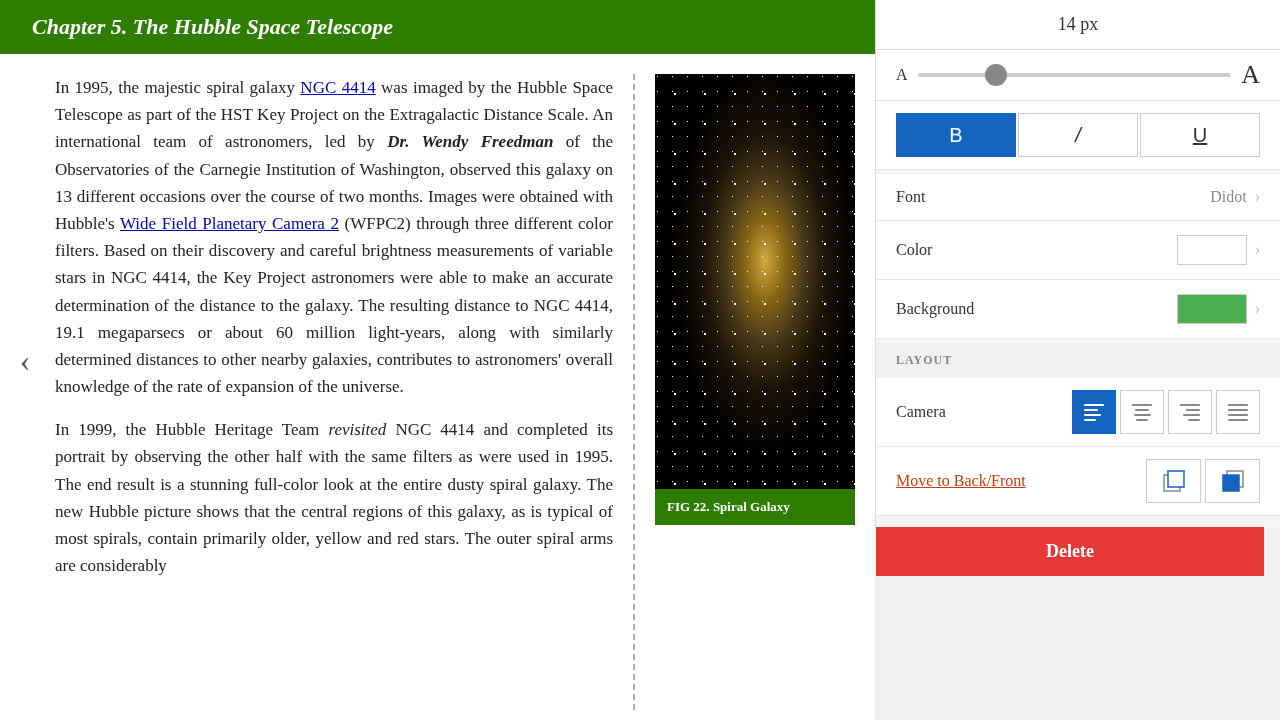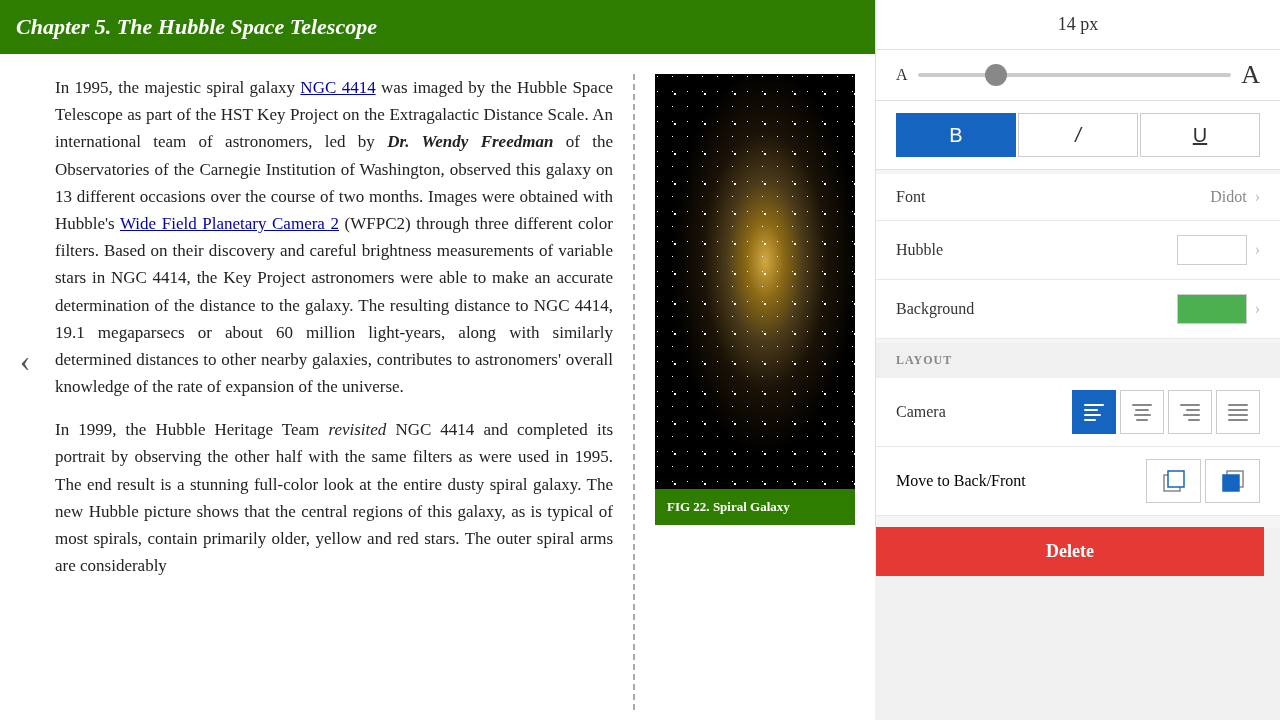--- a/index.html
+++ b/index.html
@@ -11,21 +11,21 @@
       height: 720px;
       background: white;
       position: relative;
       display: flex;
       flex-direction: column;
     }
 
     
     .chapter-header {
       background: #2e7d00;
-      padding: 14px 16px;
+      padding: 14px 32px;
       color: white;
     }
     .chapter-title {
       font-style: italic;
       font-weight: bold;
       font-size: 22px;
       color: white;
     }
 
     
@@ -335,22 +335,23 @@
     .move-row {
       display: flex;
       align-items: center;
       padding: 12px 20px;
       background: white;
       border-bottom: 1px solid #e8e8e8;
       gap: 8px;
     }
     .move-label {
       font-size: 16px;
-      color: #000000;
-      flex: 1;
+      color: #c2410c;
+      flex: 1;
+      text-decoration: underline;
     }
     .move-btns {
       display: flex;
       gap: 4px;
     }
     .move-btn {
       width: 55px;
       height: 44px;
       display: flex;
       align-items: center;
@@ -435,21 +436,21 @@
     <button class="biu-btn underline-btn">U</button>
   </div>
 
   <div class="prop-section">
     <div class="prop-row">
       <span class="prop-label">Font</span>
       <span class="prop-value">Didot</span>
       <span class="prop-arrow">›</span>
     </div>
     <div class="prop-row">
-      <span class="prop-label">Hubble</span>
+      <span class="prop-label">Color</span>
       <div class="color-swatch white-swatch"></div>
       <span class="prop-arrow">›</span>
     </div>
     <div class="prop-row">
       <span class="prop-label">Background</span>
       <div class="color-swatch green-swatch"></div>
       <span class="prop-arrow">›</span>
     </div>
   </div>
 

